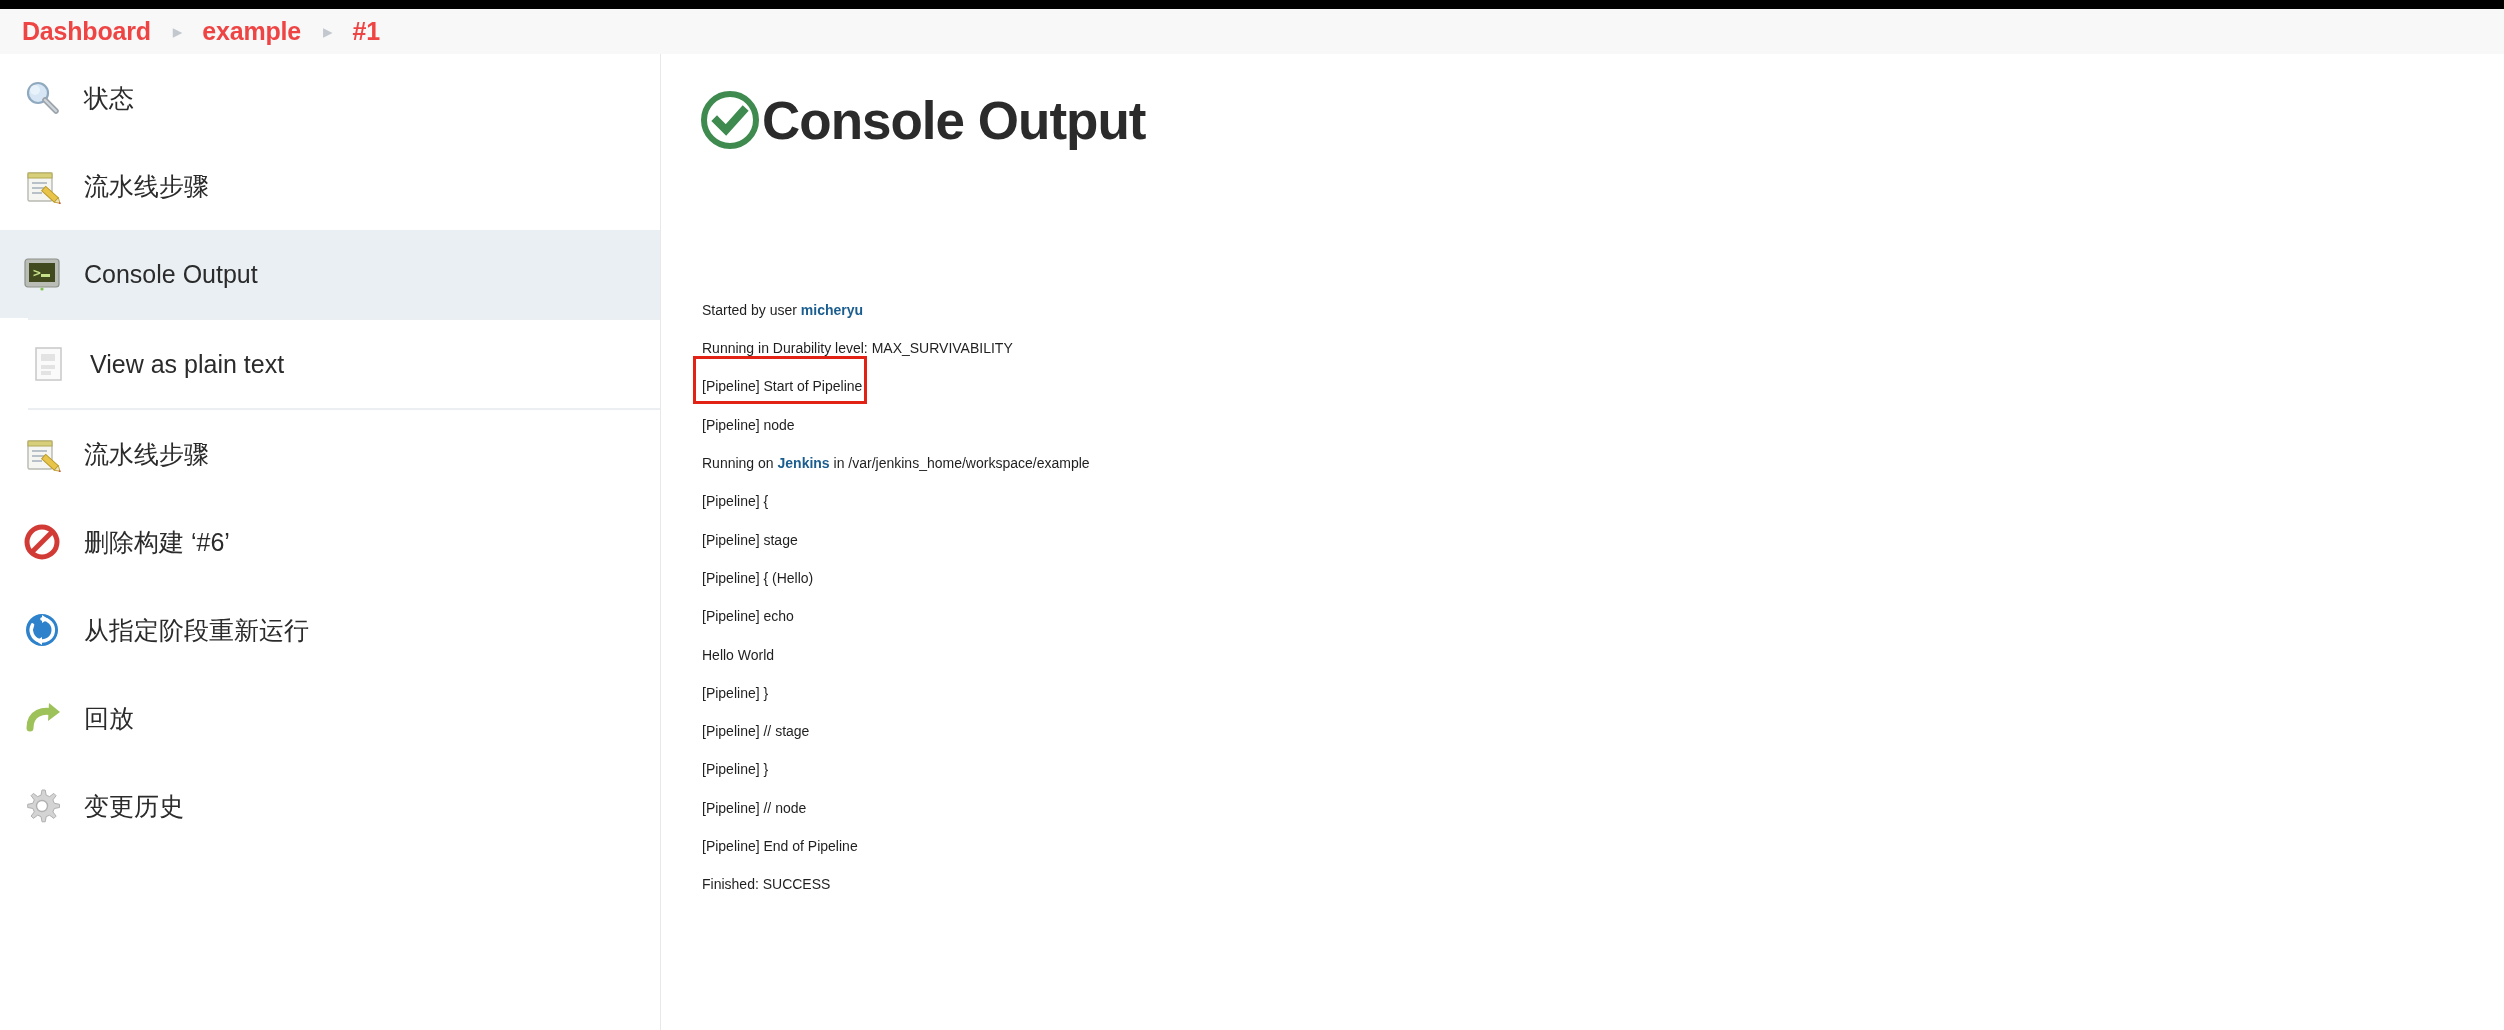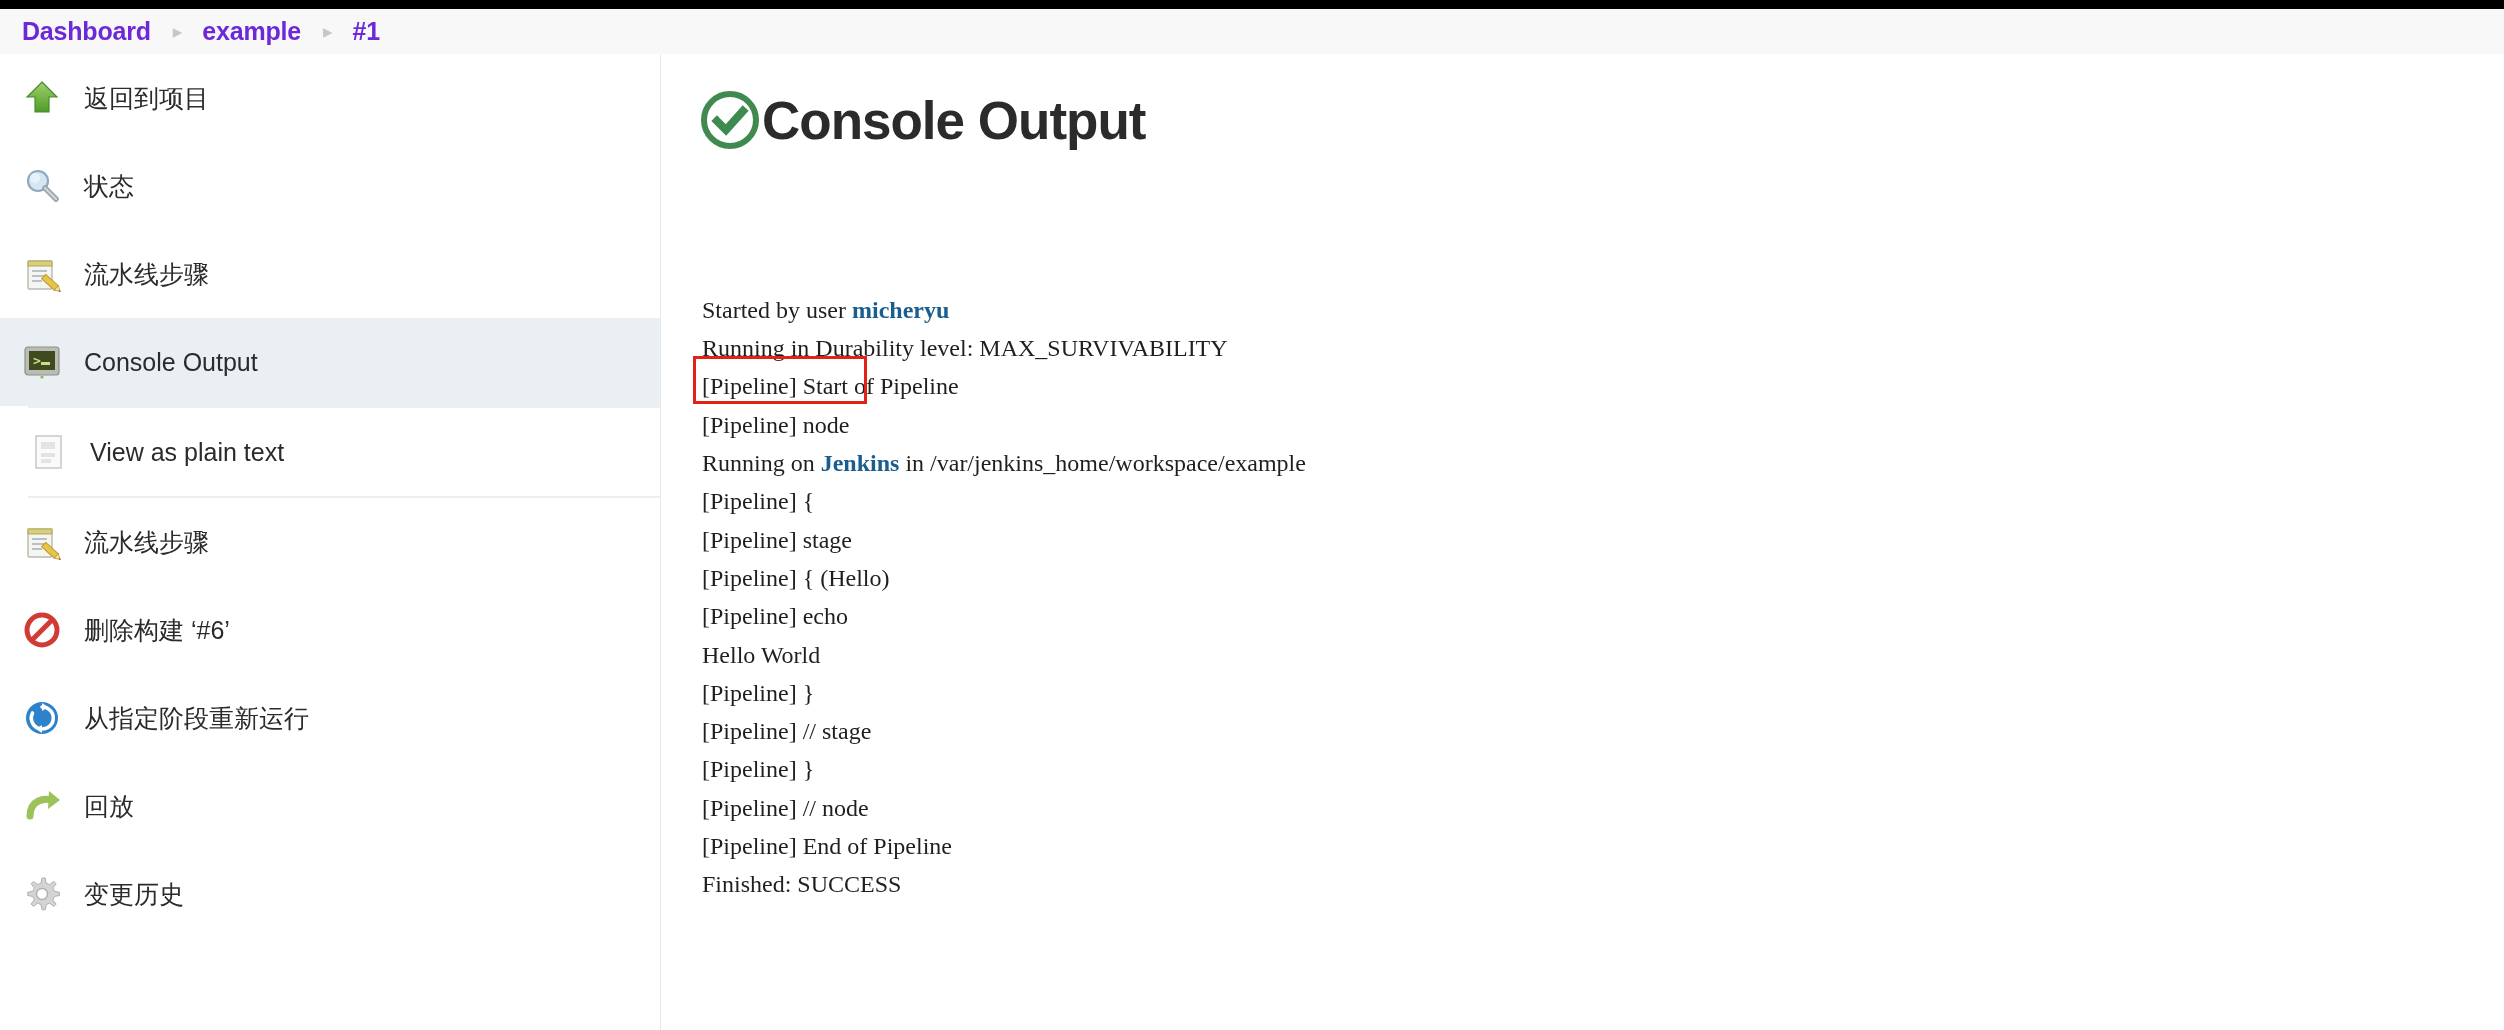--- a/index.html
+++ b/index.html
@@ -16,21 +16,21 @@
   .top-strip { position:absolute; top:0; left:0; width:2504px; height:9px; background:#000; }
 
   
   .breadcrumb-bar {
     position:absolute; top:9px; left:0; width:2504px; height:45px;
     background:#f8f8f8;
     display:flex; align-items:center;
     padding-left:22px;
   }
   .crumb {
-    font-size:25px; font-weight:bold; color:#6d28d9;
+    font-size:25px; font-weight:bold; color:#ef4444;
     letter-spacing:-0.2px; white-space:nowrap;
   }
   .crumb-sep {
     color:#c3c8ce; font-size:19px; margin:0 20px 0 22px;
     line-height:1;
   }
 
   
   .content { position:absolute; top:54px; left:0; width:2504px; height:976px; background:#fff; }
   .sidebar {
@@ -67,22 +67,22 @@
   .page-head { display:flex; align-items:center; margin-bottom:10px; }
   .head-ico { width:64px; height:64px; flex:0 0 64px; margin-left:6px; }
   .head-ico svg{display:block;width:100%;height:100%;}
   .page-title {
     font-size:53px; font-weight:bold; color:#2b2b2b;
     letter-spacing:-1px; line-height:1;
   }
 
   .console {
     margin-top:24px; margin-left:10px;
-    font-family:Liberation Serif, serif;
-    font-size:24px; line-height:38.3px;
+    font-family:Liberation Sans, sans-serif;
+    font-size:14px; line-height:38.3px;
     color:#1f1f1f; position:relative;
     white-space:pre;
   }
   .ln { height:38.3px; }
   .lnk { color:#1a5d8f; font-weight:bold; }
 
   .redbox {
     position:absolute;
     left:-9px; top:180px;
     width:174px; height:48px;
@@ -101,34 +101,20 @@
       <span class="crumb">Dashboard</span>
       <span class="crumb-sep">▸</span>
       <span class="crumb">example</span>
       <span class="crumb-sep">▸</span>
       <span class="crumb">#1</span>
     </div>
 
   <div class="content">
 
     <div class="sidebar" id="sidebar">
-        <div class="side-item">
-          <span class="ico">
-            <svg viewBox="0 0 40 40">
-        <defs>
-                <linearGradient id="g1" x1="0" y1="0" x2="0" y2="1">
-          <stop offset="0" stop-color="#9ed16a"></stop>
-                  <stop offset="1" stop-color="#4f9b2a"></stop>
-                </linearGradient>
-              </defs>
-        <path d="M20 4 L35 19 L27 19 L27 34 L13 34 L13 19 L5 19 Z" fill="url(#g1)" stroke="#4a8a28" stroke-width="1.2"></path>
-      </svg>
-          </span>
-          <span class="lbl">返回到项目</span>
-        </div>
         <div class="side-item">
           <span class="ico">
             <svg viewBox="0 0 40 40">
         <circle cx="16" cy="15" r="10" fill="#d6e6f5" stroke="#8fa9bf" stroke-width="2.2"></circle>
         <circle cx="13" cy="12" r="5" fill="#eaf3fb" opacity="0.9"></circle>
         <path d="M23 22 L34 33" stroke="#9aa3ab" stroke-width="5.5" stroke-linecap="round"></path>
         <path d="M23 22 L34 33" stroke="#cfd5da" stroke-width="2.4" stroke-linecap="round"></path>
       </svg>
           </span>
           <span class="lbl">状态</span>

